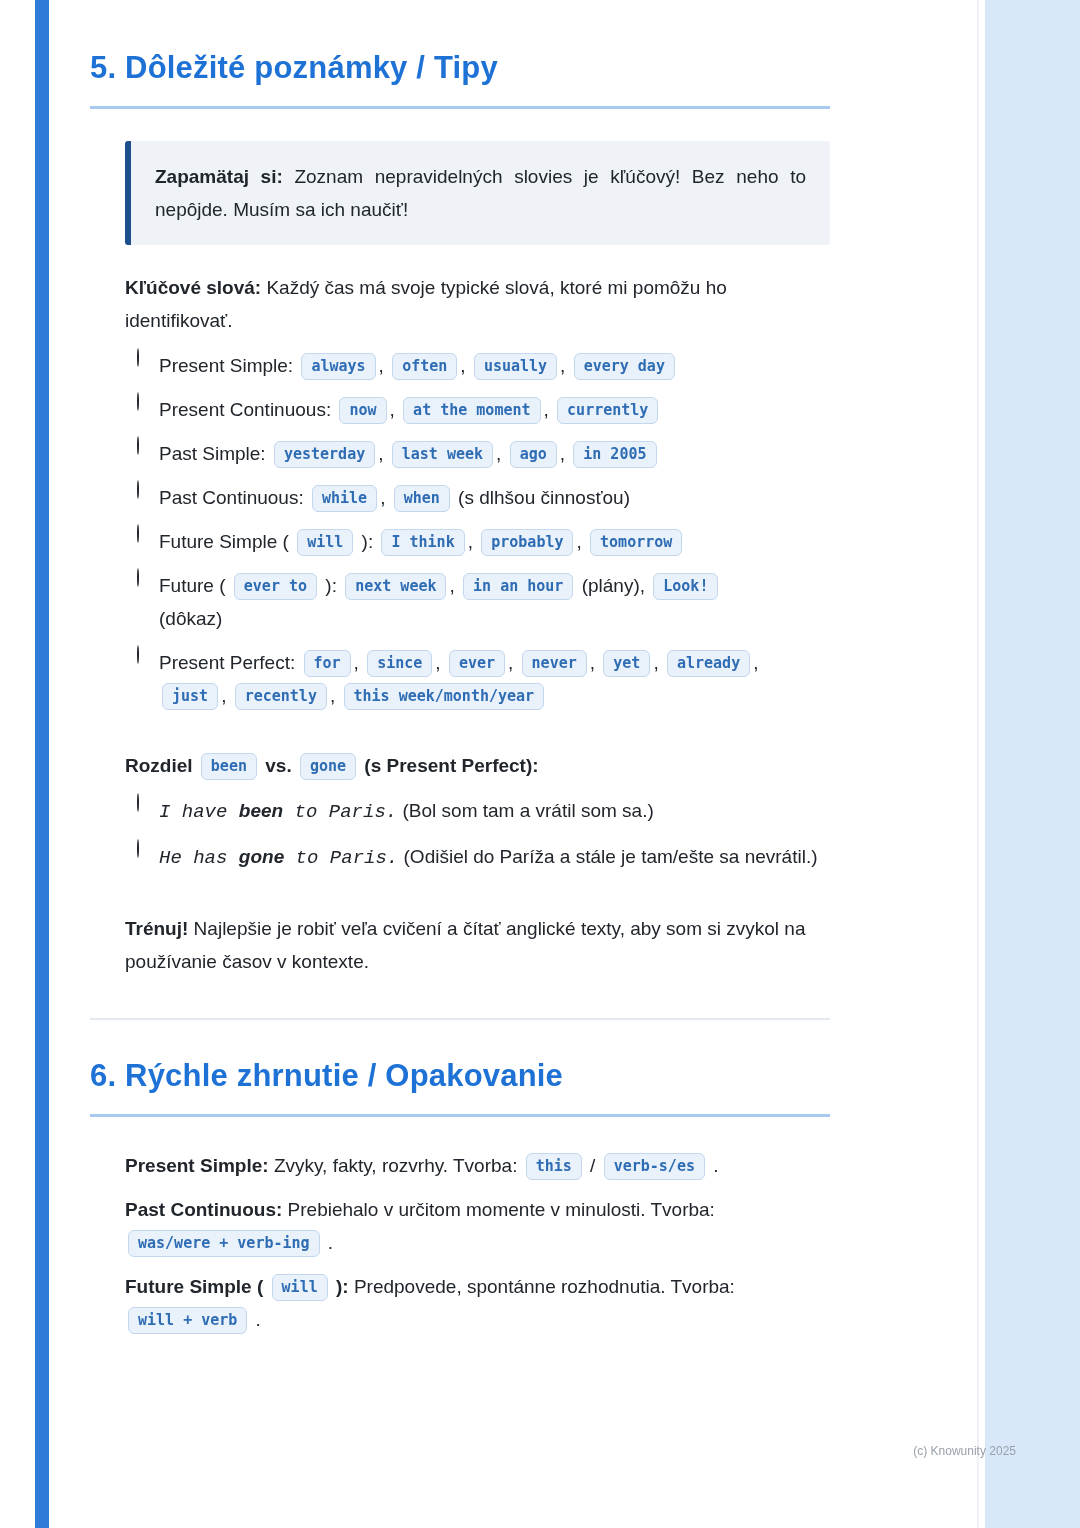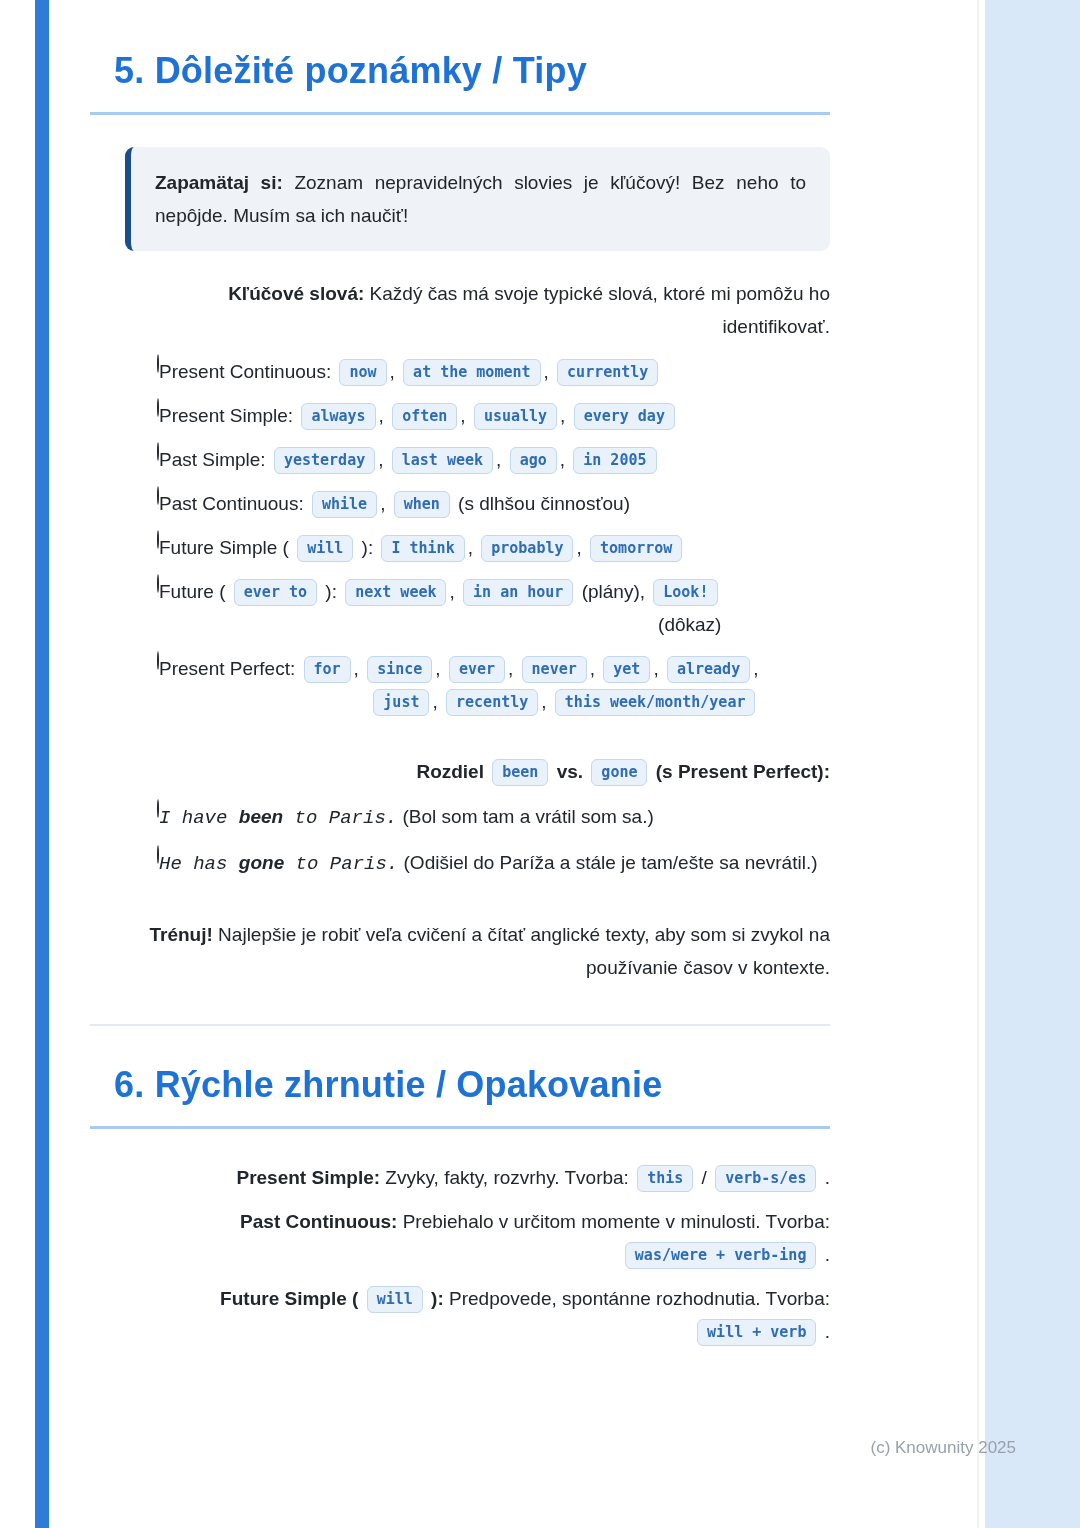--- a/index.html
+++ b/index.html
@@ -12,41 +12,41 @@
     overflow:hidden;
   }
   .page { position:absolute; inset:0; background:#ffffff; }
 
   .accent-bar { position:absolute; left:35px; top:0; width:14px; height:100%; background:var(--accent-bar, #2f7cd8); }
   .gutter-line { position:absolute; right:101px; top:0; width:2px; height:100%; background:#eef2f6; }
   .side-panel { position:absolute; right:0; top:0; width:95px; height:100%; background:var(--side-panel, #d9e8f8); }
 
   .content { position:absolute; left:90px; top:50px; width:740px; }
 
-  .sec-title { font-size:36px; font-weight:bold; color:var(--heading-blue, #1e72d6); letter-spacing:0.2px;margin-left:24px; }
+  .sec-title { font-size:31px; font-weight:bold; color:var(--heading-blue, #1e72d6); letter-spacing:0.2px; }
   .title-rule { height:3px; background:var(--title-rule, #a6caf0); margin-top:20px; border:none; }
 
   .l1 { margin-top:32px; }
   .row { display:flex; align-items:flex-start; margin-bottom:26px; }
   .l1-tight .row { margin-bottom:11px; }
   .m1 { flex:0 0 35px; }
   .dot { width:7px; height:7px; border-radius:50%; background:#15181c; margin:13px 0 0 10px; }
   .row-callout .dot { margin-top:34px; }
-  .li-body { flex:1; min-width:0;text-align:right; }
+  .li-body { flex:1; min-width:0; }
 
   .pt { font-size:19px; line-height:33px; }
   .b { font-weight:bold; }
   .i { font-style:italic;font-family:Liberation Mono, monospace; }
   .bi { font-weight:bold; font-style:italic; }
 
   .callout {
     flex:1;
     background:var(--callout-bg, #eff3f7);
     border-left:6px solid var(--callout-border, #1c4d8d);
-    border-radius:9px;
+    border-radius:3px;
     padding:19px 24px;
     text-align:justify;
   }
 
   .chip {
     font-family:"DejaVu Sans Mono", monospace;
     font-size:15px;
     font-weight:bold;
     color:var(--chip-text, #2e6cb4);
     background:var(--chip-bg, #e9f1fa);
@@ -63,21 +63,21 @@
 
   .l2 { margin-top:12px; padding-left:12px; }
   .row2 { display:flex; align-items:flex-start; margin-bottom:11px; }
   .m2 { flex:0 0 22px; }
   .ring { width:8px; height:8px; border:1.5px solid #23272c; border-radius:50%; margin-top:13px; }
 
   .divider { height:2px; background:var(--divider, #e4eaf1); margin:40px 0 38px; border:none; }
 
   .watermark {
     position:absolute; right:64px; bottom:70px;
-    font-size:17px; color:var(--watermark, #98a1ab);
+    font-size:12px; color:var(--watermark, #98a1ab);
     z-index:5;
   }
 </style>
 </head>
 <body>
 
 <div class="page">
   <div class="accent-bar"></div>
   <div class="gutter-line"></div>
   <div class="side-panel"></div>
@@ -97,25 +97,25 @@
           </div>
         </div>
 
         <div class="row">
           <div class="m1"><span class="dot"></span></div>
           <div class="li-body">
             <p class="pt"><span class="b">Kľúčové slová:</span><span class=""> Každý čas má svoje typické slová, ktoré mi pomôžu ho identifikovať.</span></p>
             <div class="l2">
               <div class="row2">
                 <div class="m2"><span class="ring"></span></div>
-                <p class="pt"><span class="">Present Continuous: </span><span class="chip">now</span><span class="">, </span><span class="chip">at the moment</span><span class="">, </span><span class="chip">currently</span></p>
+                <p class="pt"><span class="">Present Simple: </span><span class="chip">always</span><span class="">, </span><span class="chip">often</span><span class="">, </span><span class="chip">usually</span><span class="">, </span><span class="chip">every day</span></p>
               </div>
               <div class="row2">
                 <div class="m2"><span class="ring"></span></div>
-                <p class="pt"><span class="">Present Simple: </span><span class="chip">always</span><span class="">, </span><span class="chip">often</span><span class="">, </span><span class="chip">usually</span><span class="">, </span><span class="chip">every day</span></p>
+                <p class="pt"><span class="">Present Continuous: </span><span class="chip">now</span><span class="">, </span><span class="chip">at the moment</span><span class="">, </span><span class="chip">currently</span></p>
               </div>
               <div class="row2">
                 <div class="m2"><span class="ring"></span></div>
                 <p class="pt"><span class="">Past Simple: </span><span class="chip">yesterday</span><span class="">, </span><span class="chip">last week</span><span class="">, </span><span class="chip">ago</span><span class="">, </span><span class="chip">in 2005</span></p>
               </div>
               <div class="row2">
                 <div class="m2"><span class="ring"></span></div>
                 <p class="pt"><span class="">Past Continuous: </span><span class="chip">while</span><span class="">, </span><span class="chip">when</span><span class=""> (s dlhšou činnosťou)</span></p>
               </div>
               <div class="row2">

